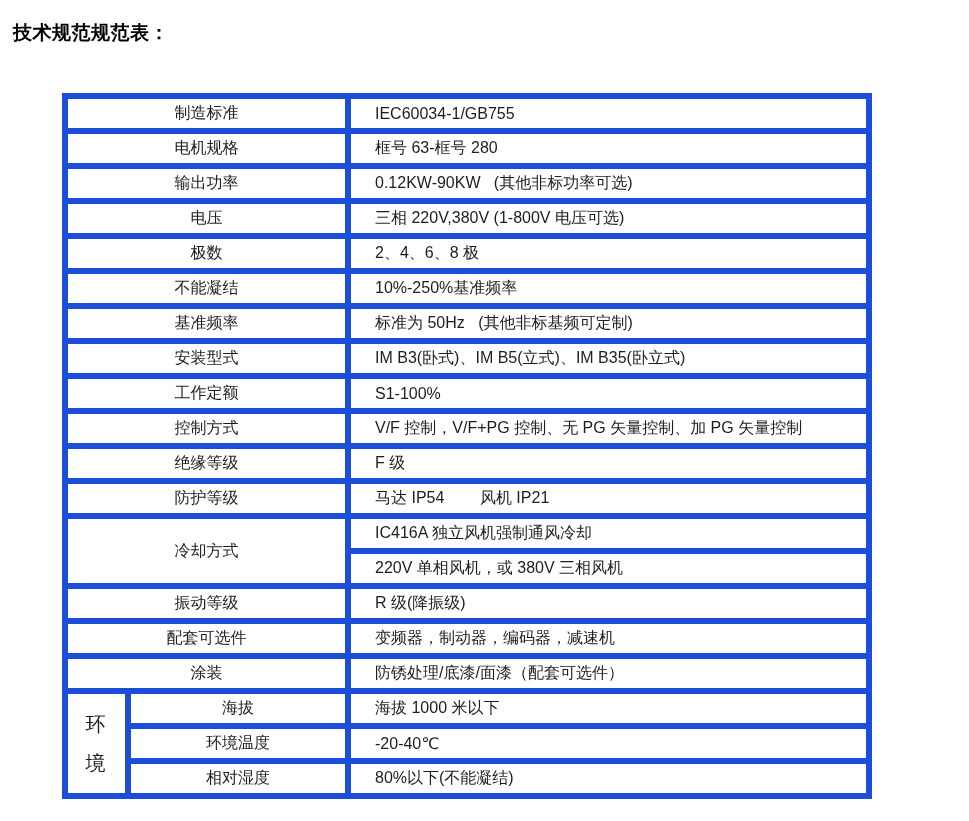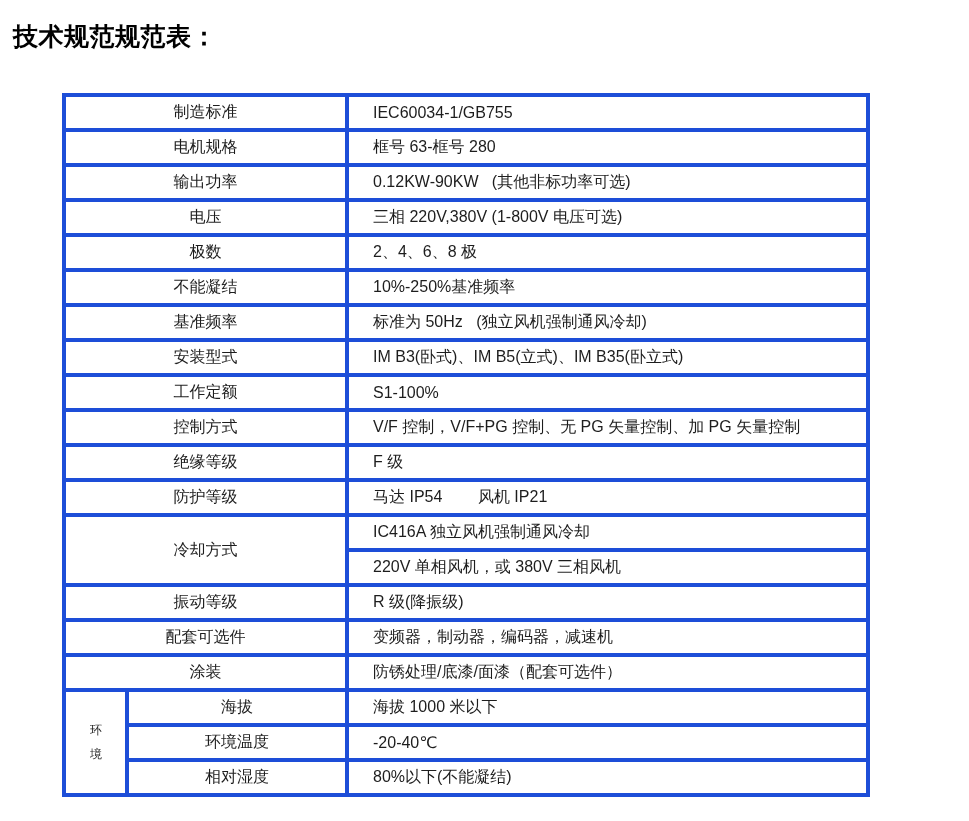--- a/index.html
+++ b/index.html
@@ -12,36 +12,36 @@
     position: relative;
     width: 969px;
     height: 821px;
     background: #ffffff;
     overflow: hidden;
   }
   .doc-title {
     position: absolute;
     left: 13px;
     top: 20px;
-    font-size: 25px;
+    font-size: 19px;
     font-weight: bold;
     color: #000000;
     letter-spacing: 0.5px;
   }
   table.spec-table {
     position: absolute;
     left: 62px;
     top: 93px;
     width: 804px;
     border-collapse: collapse;
     table-layout: fixed;
     border: 2px solid #3f3f3f;
   }
   table.spec-table td {
-    border: 4px solid #1d4ed8;
+    border: 6px solid #1d4ed8;
     font-size: 16px;
     color: #1d1d1d;
     height: 35px;
     vertical-align: middle;
   }
   td.label-cell {
     text-align: center;
     padding: 0 4px;
   }
   td.value-cell {
@@ -52,22 +52,22 @@
   }
   td.env-group-cell {
     text-align: center;
     vertical-align: middle;
   }
   td.env-group-cell .vertical-text {
     width: 1.1em;
     margin: 0 auto;
     word-break: break-all;
     line-height: 1.95;
-    text-align: right;
-    font-size: 12px;
+    text-align: left;
+    font-size: 20px;
   }
 </style>
 </head>
 <body>
 
 <div class="page">
 
   <div class="doc-title">技术规范规范表：</div>
 
   <table class="spec-table">
@@ -96,21 +96,21 @@
       <tr>
         <td colspan="2" class="label-cell">极数</td>
         <td class="value-cell">2、4、6、8 极</td>
       </tr>
       <tr>
         <td colspan="2" class="label-cell">不能凝结</td>
         <td class="value-cell">10%-250%基准频率</td>
       </tr>
       <tr>
         <td colspan="2" class="label-cell">基准频率</td>
-        <td class="value-cell">标准为 50Hz   (独立风机强制通风冷却)</td>
+        <td class="value-cell">标准为 50Hz   (其他非标基频可定制)</td>
       </tr>
       <tr>
         <td colspan="2" class="label-cell">安装型式</td>
         <td class="value-cell">IM B3(卧式)、IM B5(立式)、IM B35(卧立式)</td>
       </tr>
       <tr>
         <td colspan="2" class="label-cell">工作定额</td>
         <td class="value-cell">S1-100%</td>
       </tr>
       <tr>

